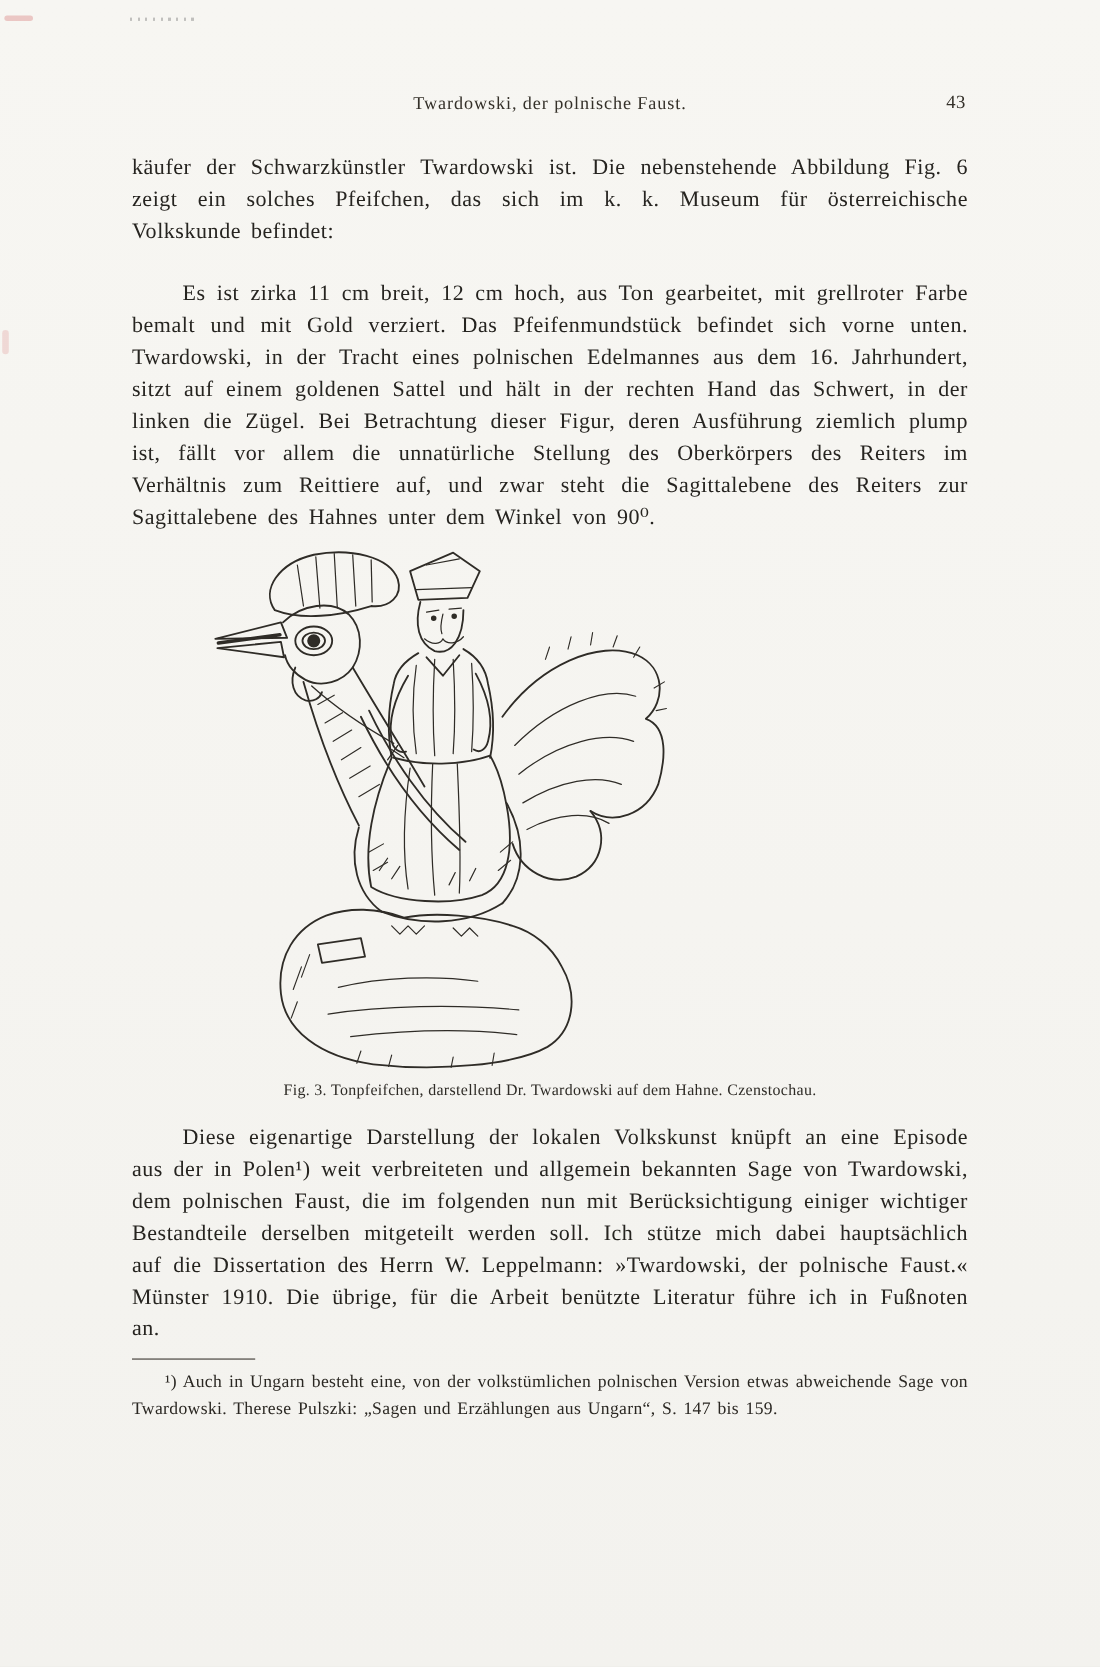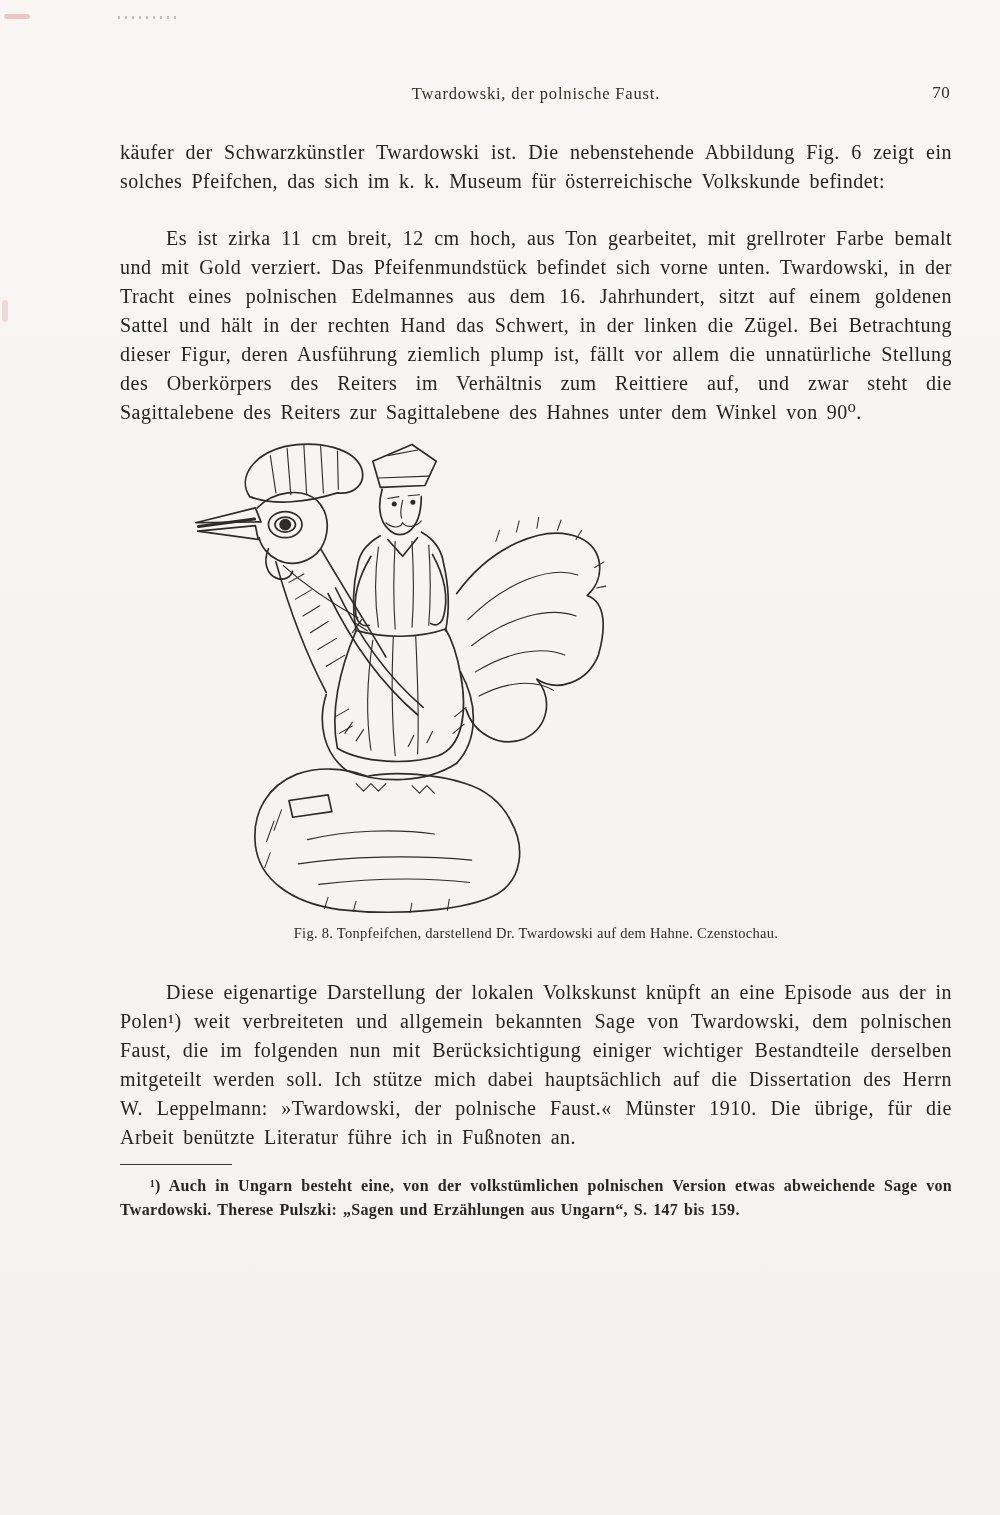--- a/index.html
+++ b/index.html
@@ -5,21 +5,21 @@
   html, body {
     margin: 0;
     padding: 0;
     background: #efeeea;
   }
   .page {
     position: relative;
     box-sizing: border-box;
     width: 1000px;
     height: 1515px;
-    padding: 84px 48px 0 120px;
+    padding: 84px 120px 0 120px;
     background: linear-gradient(180deg, #f7f6f2 0%, #f5f4f0 55%, #f3f2ee 100%);
     font-family: "Liberation Serif", "DejaVu Serif", serif;
     color: #262420;
     overflow: hidden;
     hyphens: auto;
   }
   .running-head {
     position: relative;
     text-align: center;
     font-size: 16.5px;
@@ -36,38 +36,38 @@
   .body-text p.para {
     margin: 0;
     text-align: justify;
     font-size: 20px;
     line-height: 29px;
     letter-spacing: 0.025em;
     word-spacing: 0.18em;
   }
   p.para.first { margin-top: 34px; }
   p.para.indent { text-indent: 46px; margin-top: 28px; }
-  p.para.after-figure { margin-top: 36px; }
+  p.para.after-figure { margin-top: 20px; }
 
   figure.plate {
     margin: 10px 0 0 0;
     text-align: center;
   }
   figure.plate svg {
     display: block;
     margin: 0 auto 0 68px; 
   }
   figcaption {
     margin-top: 8px;
     font-size: 14.5px;
     letter-spacing: 0.02em;
     color: #2e2b26;
   }
 
-  .footnote-block { margin-top: 12px; font-weight: bold; }
+  .footnote-block { margin-top: 12px; }
   .footnote-rule {
     width: 112px;
     height: 0;
     border-top: 1.6px solid #3a3731;
     margin: 0 0 9px 0;
   }
   .footnote-text {
     margin: 0;
     font-size: 16px;
     line-height: 23.5px;
@@ -90,21 +90,21 @@
 <body>
 
 <div class="page">
 
   <span class="artifact red-top"></span>
   <span class="artifact red-mid"></span>
   <span class="artifact gray-dots"></span>
 
   <header class="running-head">
     <span>Twardowski, der polnische Faust.</span>
-    <span class="page-number">70</span>
+    <span class="page-number">43</span>
   </header>
 
   <main class="body-text">
 
     <p class="para first">käufer der Schwarzkünstler Twardowski ist. Die nebenstehende Abbildung Fig. 6 zeigt ein solches Pfeifchen, das sich im k. k. Museum für österreichische Volkskunde befindet:</p>
 
     <p class="para indent">Es ist zirka 11 cm breit, 12 cm hoch, aus Ton gearbeitet, mit grellroter Farbe bemalt und mit Gold verziert. Das Pfeifenmundstück befindet sich vorne unten. Twardowski, in der Tracht eines polnischen Edelmannes aus dem 16. Jahrhundert, sitzt auf einem goldenen Sattel und hält in der rechten Hand das Schwert, in der linken die Zügel. Bei Betrachtung dieser Figur, deren Ausführung ziemlich plump ist, fällt vor allem die unnatürliche Stellung des Oberkörpers des Reiters im Verhältnis zum Reittiere auf, und zwar steht die Sagittalebene des Reiters zur Sagittalebene des Hahnes unter dem Winkel von 90⁰.</p>
 
     <figure class="plate">
       <svg width="420" height="480" viewBox="0 0 450 515" aria-hidden="true">
@@ -193,21 +193,21 @@
             <path d="M128,432 C170,422 222,420 264,426"></path>
             <path d="M118,458 C170,450 242,448 304,454"></path>
             <path d="M140,480 C192,474 252,472 302,478"></path>
             <path d="M180,372 L188,380 L196,372 L204,380 L212,372 M240,374 L248,382 L256,374 L264,382"></path>
           </g>
           <g stroke-width="1.1">
             <path d="M92,412 L84,434 M100,400 L92,422 M88,446 L82,462 M150,494 L146,506 M180,498 L177,509 M240,500 L238,510 M280,496 L278,508"></path>
           </g>
         </g>
       </svg>
-      <figcaption>Fig. 8. Tonpfeifchen, darstellend Dr. Twardowski auf dem Hahne. Czenstochau.</figcaption>
+      <figcaption>Fig. 3. Tonpfeifchen, darstellend Dr. Twardowski auf dem Hahne. Czenstochau.</figcaption>
     </figure>
 
     <p class="para indent after-figure">Diese eigenartige Darstellung der lokalen Volkskunst knüpft an eine Episode aus der in Polen¹) weit verbreiteten und allgemein bekannten Sage von Twardowski, dem polnischen Faust, die im folgenden nun mit Berücksichtigung einiger wichtiger Bestandteile derselben mitgeteilt werden soll. Ich stütze mich dabei hauptsächlich auf die Dissertation des Herrn W. Leppelmann: »Twardowski, der polnische Faust.« Münster 1910. Die übrige, für die Arbeit benützte Literatur führe ich in Fußnoten an.</p>
   </main>
 
   <footer class="footnote-block">
     <div class="footnote-rule"></div>
     <p class="footnote-text">¹) Auch in Ungarn besteht eine, von der volkstümlichen polnischen Version etwas abweichende Sage von Twardowski. Therese Pulszki: „Sagen und Erzählungen aus Ungarn“, S. 147 bis 159.</p>
   </footer>
 

